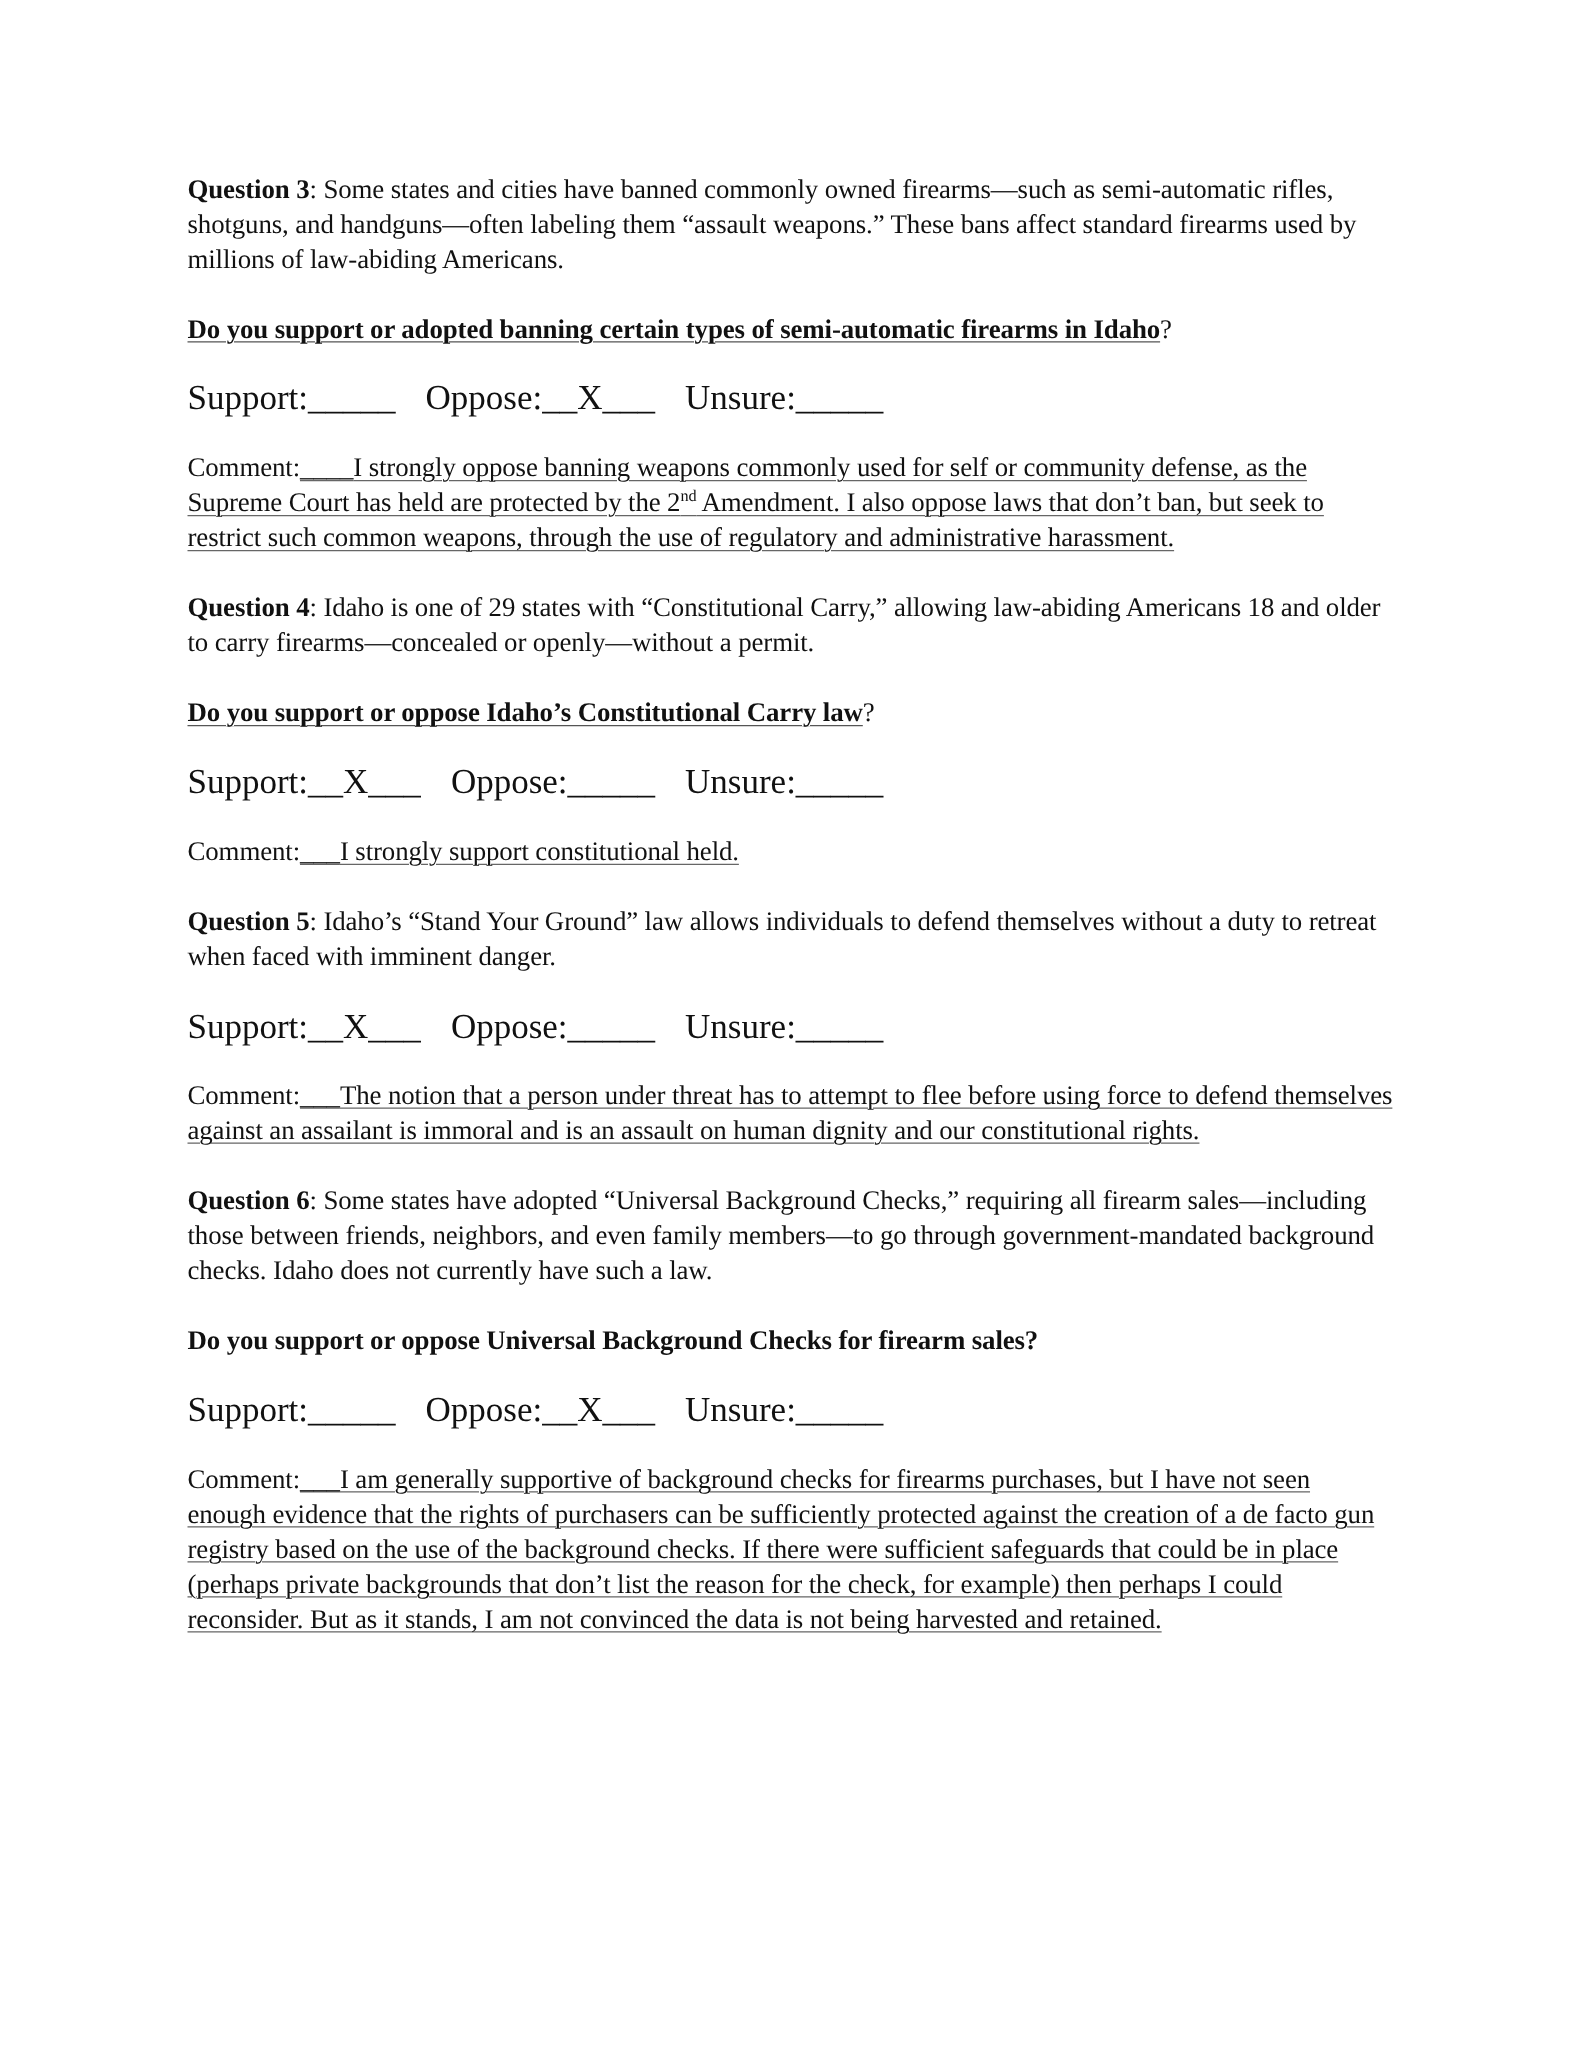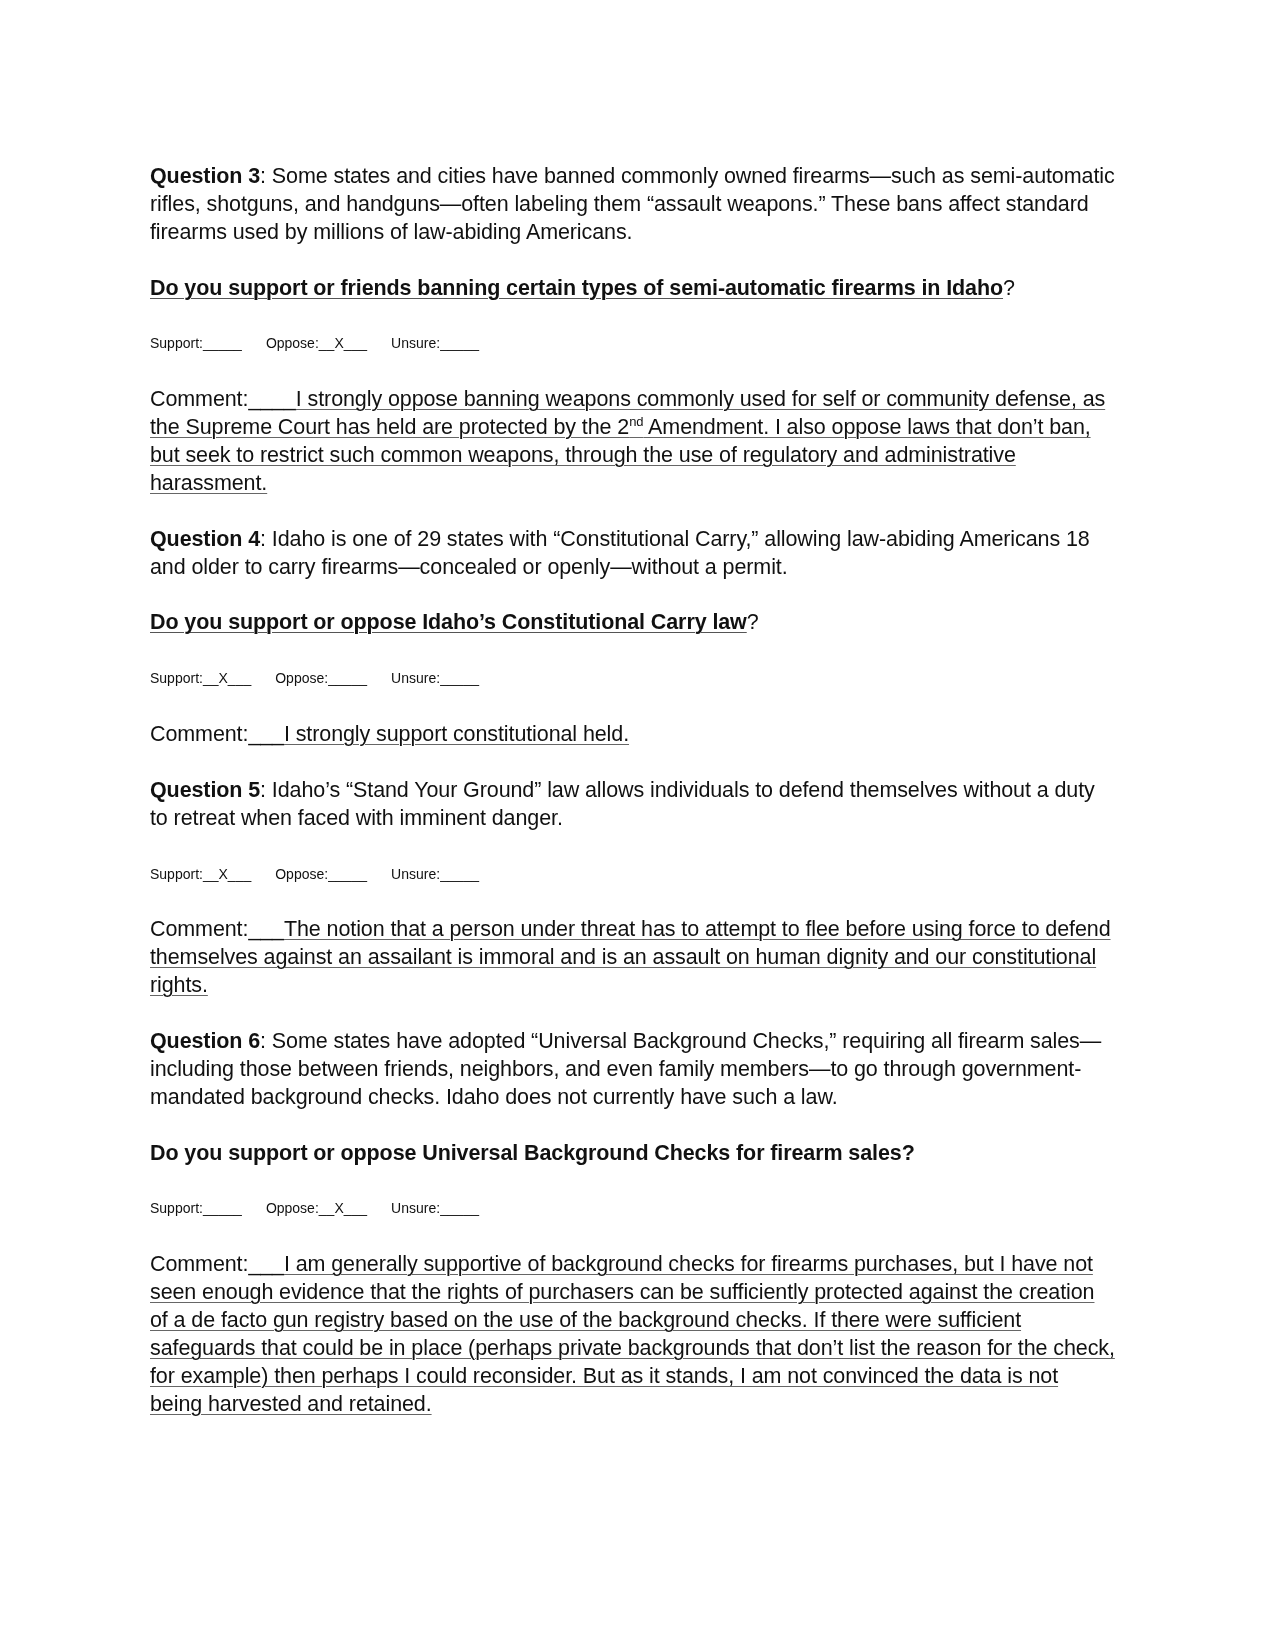--- a/index.html
+++ b/index.html
@@ -11,61 +11,62 @@
       width: 1275px;
       height: 1650px;
       position: relative;
       overflow: hidden;
       color: #111111;
       font-family: "Liberation Sans", "DejaVu Sans", sans-serif;
     }
     .page {
       position: absolute;
       left: 150px;
-      top: 163px;
+      top: 138px;
       width: 965px;
+      font-family: Liberation Serif, serif;
     }
     .para {
       font-size: 21.5px;
       line-height: 27.9px;
       margin: 0;
       letter-spacing: -0.1px;
     }
     .block { margin-bottom: 27.9px; }
     .q-label { font-weight: bold; }
     .prompt { font-weight: bold; }
     .prompt .u {
       text-decoration: underline;
       text-decoration-color: #555;
       text-decoration-thickness: 1px;
       text-underline-offset: 3px;
     }
     .prompt .qmark { font-weight: normal; }
     .answers {
-      font-size: 14px;
+      font-size: 28px;
       line-height: 27.9px;
       white-space: pre;
     }
     .opt { display: inline-block; margin-right: 24px; }
     .comment-text {
       text-decoration: underline;
       text-decoration-color: #666;
       text-decoration-thickness: 1px;
       text-underline-offset: 3px;
     }
     sup { font-size: 13px; line-height: 0; }
   </style>
 </head>
 <body>
 
 <div class="page">
 
   <section>
     <p class="para block"><span class="q-label">Question 3</span><span>:</span><span> Some states and cities have banned commonly owned firearms—such as semi-automatic rifles, shotguns, and handguns—often labeling them “assault weapons.” These bans affect standard firearms used by millions of law-abiding Americans.</span></p>
-    <p class="para block prompt"><span class="u">Do you support or friends banning certain types of semi-automatic firearms in Idaho</span><span class="qmark">?</span></p>
+    <p class="para block prompt"><span class="u">Do you support or adopted banning certain types of semi-automatic firearms in Idaho</span><span class="qmark">?</span></p>
     <div class="answers block"><span class="opt"><span>Support:</span><span>_____</span></span><span class="opt"><span>Oppose:</span><span>__X___</span></span><span class="opt"><span>Unsure:</span><span>_____</span></span></div>
     <p class="para block"><span>Comment:</span><span class="comment-text"><span>____</span><span>I strongly oppose banning weapons commonly used for self or community defense, as the Supreme Court has held are protected by the 2</span><sup>nd</sup><span> Amendment. I also oppose laws that don’t ban, but seek to restrict such common weapons, through the use of regulatory and administrative harassment.</span></span></p>
   </section>
 
   <section>
     <p class="para block"><span class="q-label">Question 4</span><span>:</span><span> Idaho is one of 29 states with “Constitutional Carry,” allowing law-abiding Americans 18 and older to carry firearms—concealed or openly—without a permit.</span></p>
     <p class="para block prompt"><span class="u">Do you support or oppose Idaho’s Constitutional Carry law</span><span class="qmark">?</span></p>
     <div class="answers block"><span class="opt"><span>Support:</span><span>__X___</span></span><span class="opt"><span>Oppose:</span><span>_____</span></span><span class="opt"><span>Unsure:</span><span>_____</span></span></div>
     <p class="para block"><span>Comment:</span><span class="comment-text"><span>___</span><span>I strongly support constitutional held.</span></span></p>
   </section>

